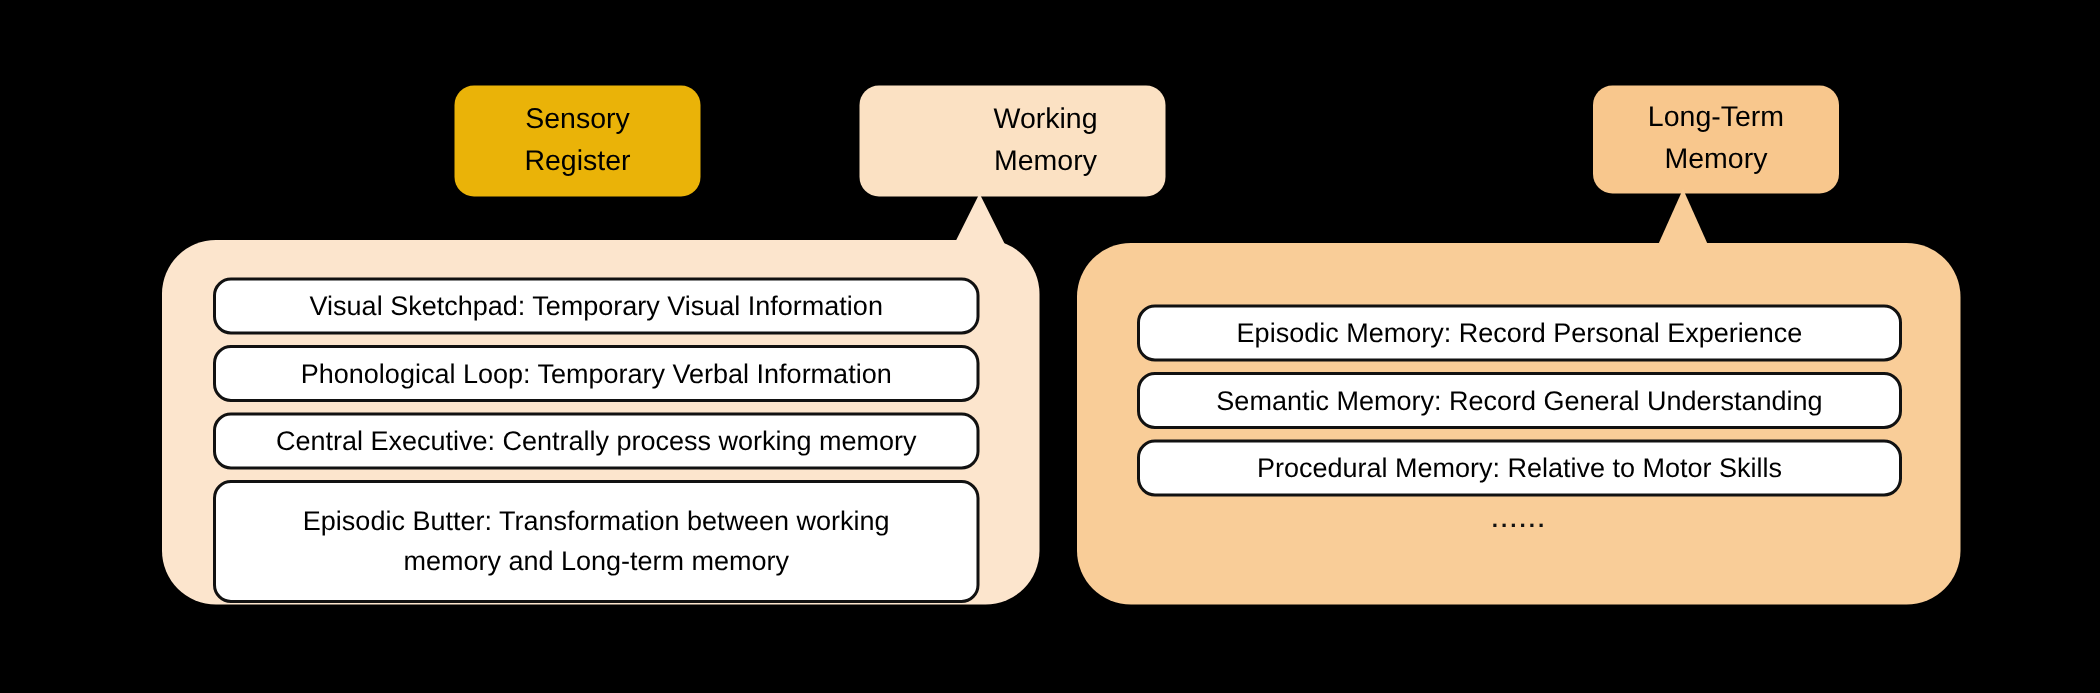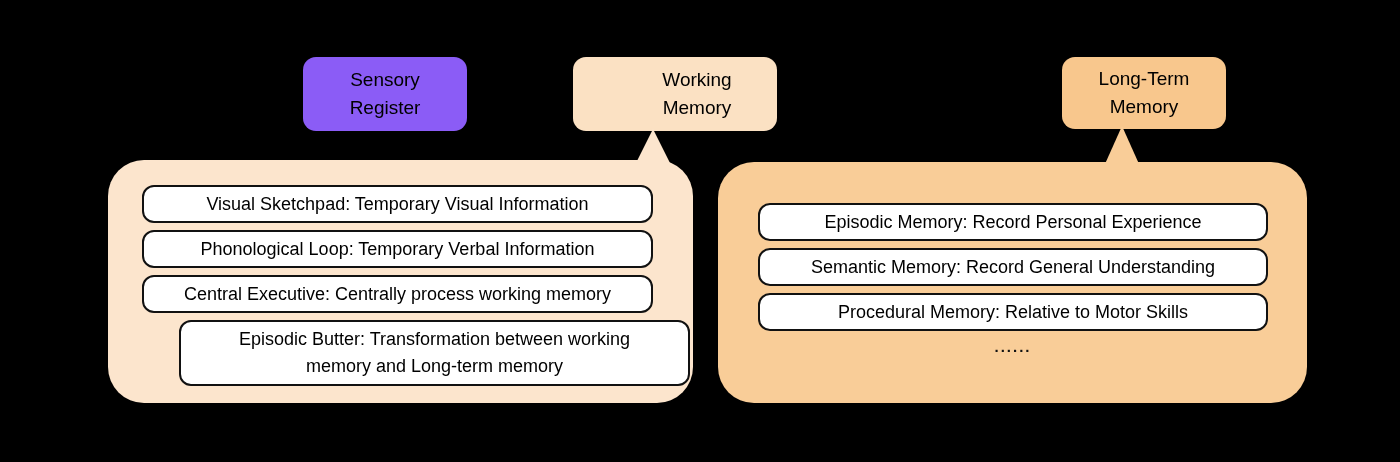--- a/index.html
+++ b/index.html
@@ -13,21 +13,21 @@
   }
   
   .label{
     position:absolute;
     display:flex;flex-direction:column;
     align-items:center;justify-content:center;
     border-radius:13px;
     font-size:19px;line-height:28px;
     text-align:center;
   }
-  .label-sensory{left:303px;top:57px;width:164px;height:74px;background:#8b5cf6;}
+  .label-sensory{left:303px;top:57px;width:164px;height:74px;background:#eab308;}
   .label-working{left:573px;top:57px;width:160px;height:74px;background:#fbe1c3;padding-left:44px;}
   .label-longterm{left:1062px;top:57px;width:164px;height:72px;background:#f8c78d;}
   
   .pointer{
     position:absolute;
     clip-path:polygon(50% 0, 0 100%, 100% 100%);
   }
   .pointer-working{left:636px;top:129px;width:34px;height:34px;background:#fce5cd;}
   .pointer-longterm{left:1105px;top:126px;width:34px;height:38px;background:#f9cd98;}
   
@@ -53,21 +53,21 @@
     border:2px solid #111111;
     border-radius:12px;
     height:38px;
     display:flex;align-items:center;justify-content:center;
     text-align:center;
     font-size:18px;line-height:27px;
     margin-bottom:7px;
   }
   .panel-working .item{width:511px;}
   .panel-longterm .item{width:510px;}
-  .item-tall{height:66px;margin-left:37px;}
+  .item-tall{height:82px;}
   .item-tall .wrap{display:block;max-width:445px;}
   .ellipsis{
     width:510px;
     text-align:center;
     margin-top:7px;
     font-size:15px;
     font-weight:bold;
     letter-spacing:2px;
     color:#111111;
   }

